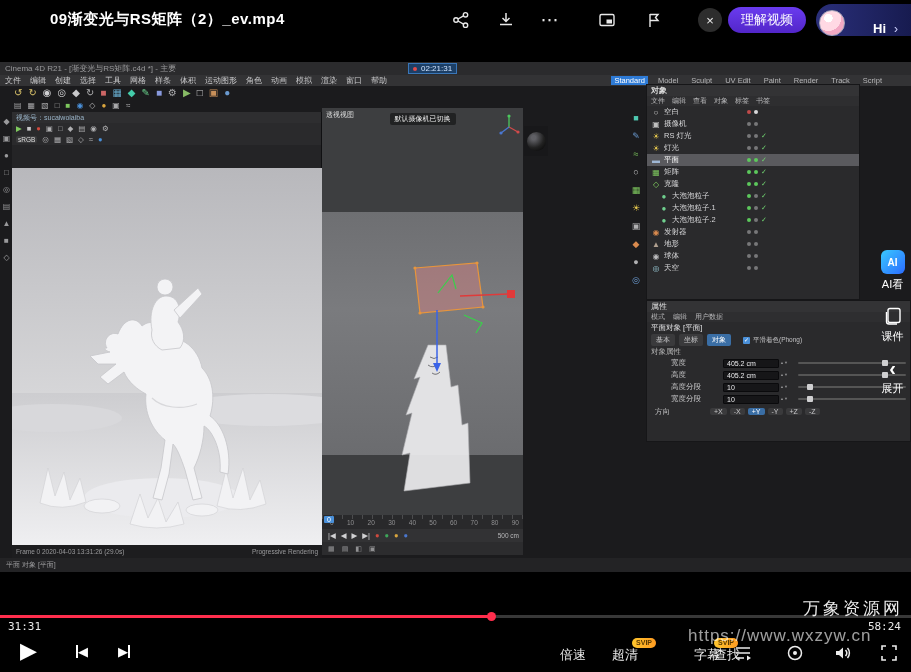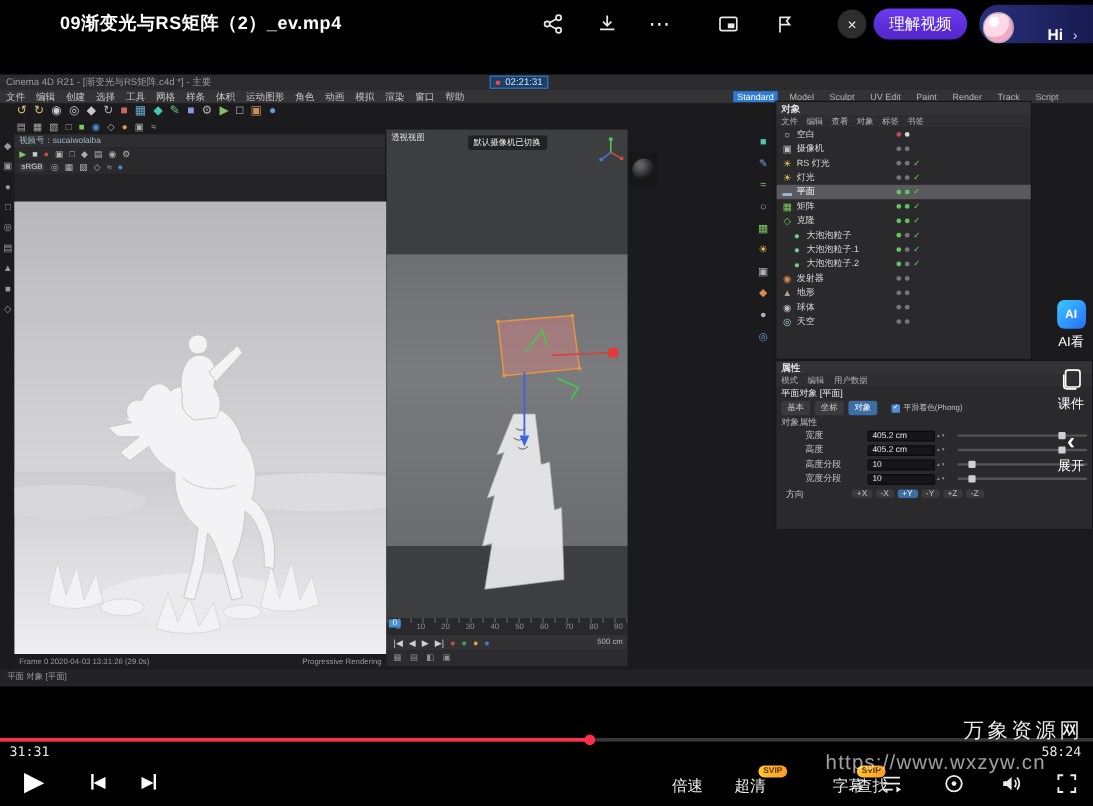--- a/index.html
+++ b/index.html
@@ -86,21 +86,21 @@
   .trow { height:12px; display:flex; align-items:center; gap:3px; font-size:7.5px; color:#d8d8da; cursor:pointer; position:relative; }
   .trow.sel { background:#5a5a5e; color:#fff; }
   .tico { width:10px; text-align:center; font-size:8px; }
   .tlabel { white-space:nowrap; }
   .ttags { position:absolute; left:100px; display:flex; gap:3px; align-items:center; }
   .dot { width:4px; height:4px; border-radius:50%; }
   .chk { font-size:7px; color:#6fd06f; }
 
   
   .attrs { position:absolute; left:646px; top:238px; width:265px; height:142px; background:#2a2a2c; border:1px solid #161618; }
-  .at-title { height:11px; background:#333335; font-size:8px; color:#ddd; line-height:11px; padding-left:4px; font-weight:bold; }
+  .at-title { height:11px; background:#333335; font-size:8px; color:#ddd; line-height:11px; padding-left:4px; font-weight:normal; }
   .at-menus { height:10px; background:#2e2e30; display:flex; gap:8px; font-size:7px; color:#b5b5b7; align-items:center; padding-left:4px; }
   .at-obj { height:12px; font-size:7.5px; color:#e8e8ea; line-height:12px; padding-left:4px; }
   .at-tabs { height:12px; display:flex; align-items:center; gap:4px; padding-left:4px; font-size:7px; color:#c8c8ca; }
   .at-tabs .tab { padding:1px 5px; background:#3a3a3c; border-radius:2px; cursor:pointer; }
   .at-tabs .tab.on { background:#3a6ea5; color:#fff; }
   .phong { margin-left:8px; display:flex; align-items:center; gap:3px; font-size:6.5px; color:#c0c0c2; }
   .cbx { width:7px; height:7px; background:#4a90d9; color:#fff; font-size:6px; line-height:7px; text-align:center; border-radius:1px; }
   .at-section { height:11px; font-size:7.5px; color:#bbb; line-height:11px; padding-left:4px; }
   .arow { height:12px; display:flex; align-items:center; padding-left:24px; font-size:7.5px; color:#c8c8ca; position:relative; }
   .albl { width:52px; }

